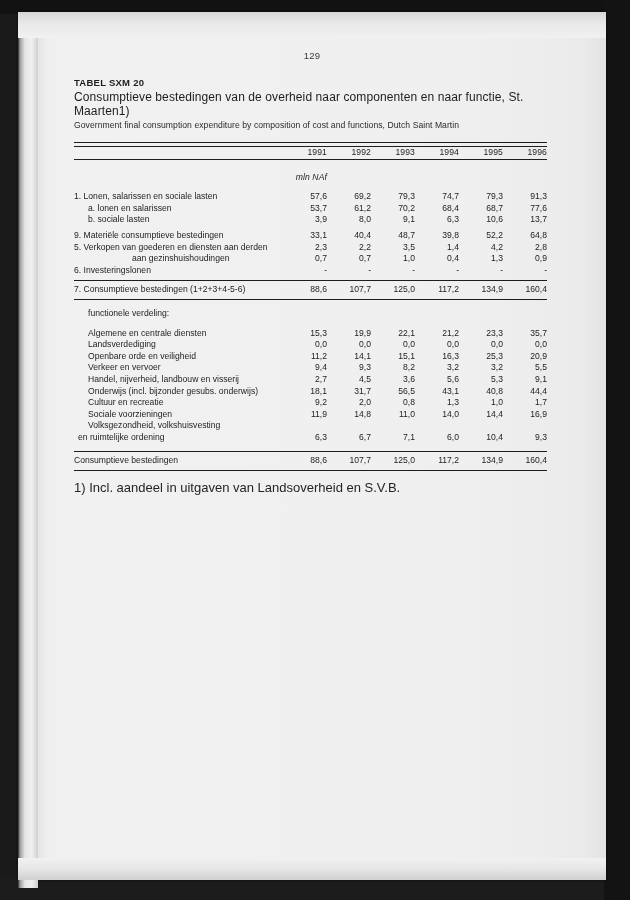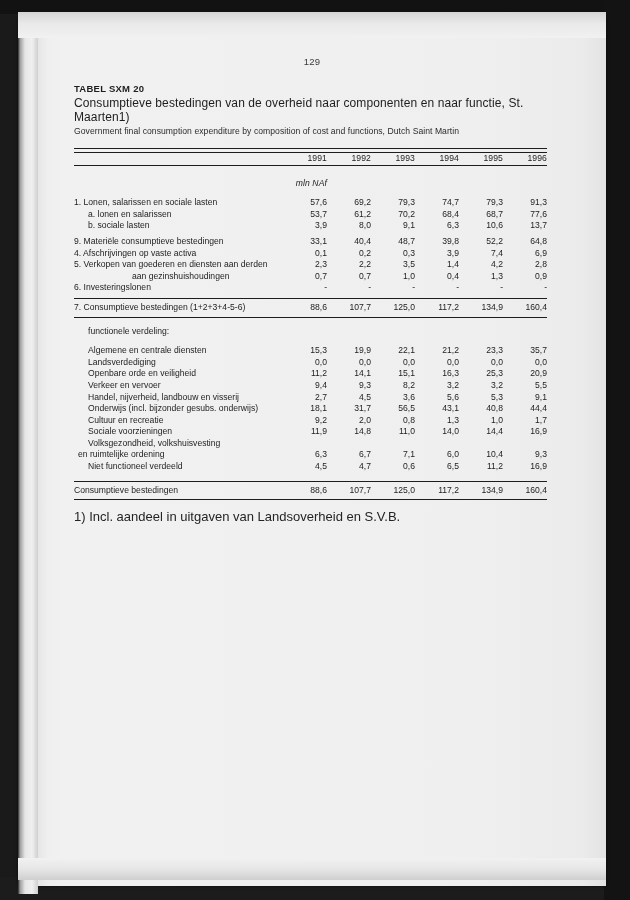--- a/index.html
+++ b/index.html
@@ -55,21 +55,20 @@
         #d8d8d8 0px,
         #c9c9c9 3px,
         #bdbdbd 7px,
         #e2e2e2 16px,
         #efefef 30px,
         #f1f1f1 46px,
         #efefef 78%,
         #ebebeb 96%,
         #e3e3e3 100%);
     box-shadow: 0 0 3px rgba(0,0,0,.55);
-    margin-top: 6px;
   }
   
   #gutter-left {
     position: absolute;
     left: 0px;
     top: 16px;
     width: 20px;
     height: 860px;
     background: linear-gradient(to right, #2a2a2a 0px, #9d9d9d 2px, #e6e6e6 7px, #f0f0f0 14px, #cfcfcf 20px);
   }
@@ -295,29 +294,20 @@
               <tr>
                 <td class="lbl"><span>9. Materiële consumptieve bestedingen</span></td>
                 <td class="num">33,1</td>
                 <td class="num">40,4</td>
                 <td class="num">48,7</td>
                 <td class="num">39,8</td>
                 <td class="num">52,2</td>
                 <td class="num">64,8</td>
               </tr>
               <tr>
-                <td class="lbl"><span>4. Afschrijvingen op vaste activa</span></td>
-                <td class="num">0,1</td>
-                <td class="num">0,2</td>
-                <td class="num">0,3</td>
-                <td class="num">3,9</td>
-                <td class="num">7,4</td>
-                <td class="num">6,9</td>
-              </tr>
-              <tr>
                 <td class="lbl"><span>5. Verkopen van goederen en diensten aan derden</span></td>
                 <td class="num">2,3</td>
                 <td class="num">2,2</td>
                 <td class="num">3,5</td>
                 <td class="num">1,4</td>
                 <td class="num">4,2</td>
                 <td class="num">2,8</td>
               </tr>
               <tr>
                 <td class="lbl"><span class="ind3">aan gezinshuishoudingen</span></td>
@@ -453,29 +443,20 @@
               </tr>
               <tr>
                 <td class="lbl"><span class="ind-sub">en ruimtelijke ordening</span></td>
                 <td class="num">6,3</td>
                 <td class="num">6,7</td>
                 <td class="num">7,1</td>
                 <td class="num">6,0</td>
                 <td class="num">10,4</td>
                 <td class="num">9,3</td>
               </tr>
-              <tr>
-                <td class="lbl"><span class="ind1">Niet functioneel verdeeld</span></td>
-                <td class="num">4,5</td>
-                <td class="num">4,7</td>
-                <td class="num">0,6</td>
-                <td class="num">6,5</td>
-                <td class="num">11,2</td>
-                <td class="num">16,9</td>
-              </tr>
               <tr class="gap-2">
                 <td colspan="7"></td>
               </tr>
               <tr class="rule-thin">
                 <td colspan="7"></td>
               </tr>
               <tr class="gap-sm">
                 <td colspan="7"></td>
               </tr>
               <tr>

